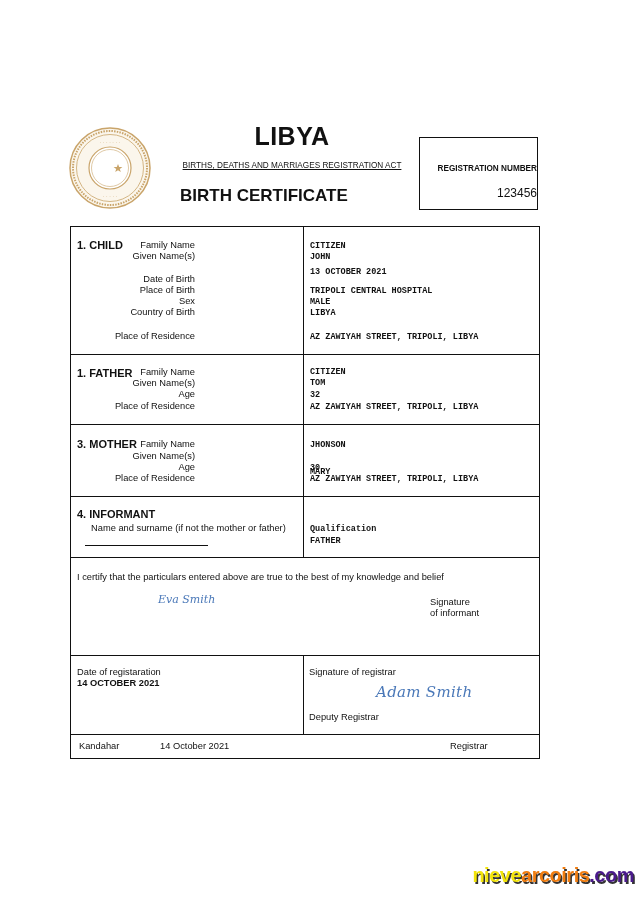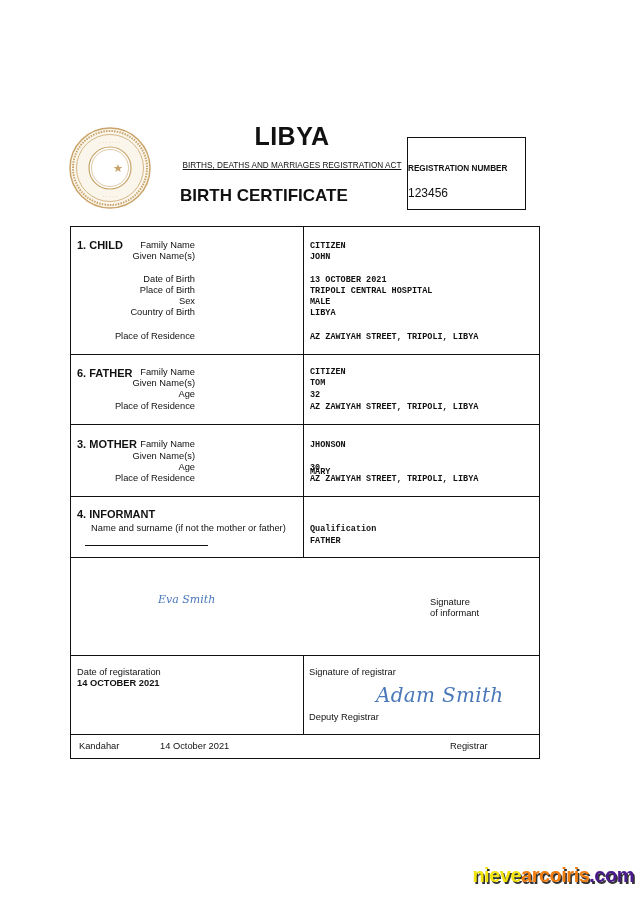--- a/index.html
+++ b/index.html
@@ -2,21 +2,21 @@
 <html><head>
 <meta charset="utf-8">
 <style>
   html, body { margin:0; padding:0; background:#ffffff; }
   body { width:644px; height:914px; position:relative; overflow:hidden; font-family:"Liberation Sans", sans-serif; color:#111; }
   .abs { position:absolute; }
   .seal { left:69px; top:127px; width:82px; height:82px; }
   .title { left:180px; top:122px; width:224px; text-align:center; font-size:25px; font-weight:bold; letter-spacing:0.5px; }
   .act { left:163px; top:161px; width:258px; text-align:center; font-size:8.2px;text-decoration:underline; }
   .cert { left:180px; top:186px; width:224px; text-align:left; font-size:17px; font-weight:bold; }
-  .regbox { left:407px; top:137px; width:119px; height:73px; border:1.3px solid #111; box-sizing:border-box; text-align:left; }
+  .regbox { left:419px; top:137px; width:119px; height:73px; border:1.3px solid #111; box-sizing:border-box; text-align:right; }
   .regbox .lbl { margin-top:26px; font-size:8.2px; font-weight:bold; }
   .regbox .num { margin-top:13px; font-size:12px; }
 
   .frame { left:70px; top:226px; width:470px; height:533px; border:1.3px solid #111; box-sizing:border-box; }
   .hline { position:absolute; left:0; right:0; height:0; border-top:1.3px solid #111; }
   .vline { position:absolute; width:0; border-left:1.3px solid #111; }
 
   .sec { position:absolute; font-size:11px; font-weight:bold;text-align:center; }
   .lab { position:absolute; right:344px; font-size:9.3px; text-align:right; white-space:nowrap; line-height:11.2px; }
   .val { position:absolute; left:239px; font-family:"Liberation Mono", monospace; font-weight:bold; font-size:8.5px; white-space:nowrap; line-height:11.2px; }
@@ -65,27 +65,27 @@
   <div class="sec" style="left:6px; top:12px">1. CHILD</div>
   <div class="lab" style="top:13px">Family Name</div>
   <div class="lab" style="top:24px">Given Name(s)</div>
   <div class="lab" style="top:47px">Date of Birth</div>
   <div class="lab" style="top:58px">Place of Birth</div>
   <div class="lab" style="top:69px">Sex</div>
   <div class="lab" style="top:80px">Country of Birth</div>
   <div class="lab" style="top:104px">Place of Residence</div>
   <div class="val" style="top:14px">CITIZEN</div>
   <div class="val" style="top:25px">JOHN</div>
-  <div class="val" style="top:48px">13 OCTOBER 2021</div>
+  <div class="val" style="top:40px">13 OCTOBER 2021</div>
   <div class="val" style="top:59px">TRIPOLI CENTRAL HOSPITAL</div>
   <div class="val" style="top:70px">MALE</div>
   <div class="val" style="top:81px">LIBYA</div>
   <div class="val" style="top:105px">AZ ZAWIYAH STREET, TRIPOLI, LIBYA</div>
 
-  <div class="sec" style="left:6px; top:140px">6. FATHER</div>
+  <div class="sec" style="left:6px; top:140px">1. FATHER</div>
   <div class="lab" style="top:140px">Family Name</div>
   <div class="lab" style="top:151px">Given Name(s)</div>
   <div class="lab" style="top:162px">Age</div>
   <div class="lab" style="top:174px">Place of Residence</div>
   <div class="val" style="top:140px">CITIZEN</div>
   <div class="val" style="top:151px">TOM</div>
   <div class="val" style="top:163px">32</div>
   <div class="val" style="top:175px">AZ ZAWIYAH STREET, TRIPOLI, LIBYA</div>
 
   <div class="sec" style="left:6px; top:211px">3. MOTHER</div>
@@ -97,28 +97,29 @@
   <div class="val" style="top:240px">MARY</div>
   <div class="val" style="top:236px">30</div>
   <div class="val" style="top:247px">AZ ZAWIYAH STREET, TRIPOLI, LIBYA</div>
 
   <div class="sec" style="left:6px; top:281px">4. INFORMANT</div>
   <div class="txt" style="left:20px; top:296px">Name and surname (if not the mother or father)</div>
   <div style="position:absolute; left:14px; top:318px; width:123px; border-top:1px solid #111"></div>
   <div class="val" style="top:297px">Qualification</div>
   <div class="val" style="top:309px">FATHER</div>
 
+  <div class="txt" style="left:6px; top:345px">I certify that the particulars entered above are true to the best of my knowledge and belief</div>
   <div class="sig" style="left:87px; top:366px; font-size:11px">Eva Smith</div>
   <div class="txt" style="left:359px; top:370px">Signature</div>
   <div class="txt" style="left:359px; top:381px">of informant</div>
 
   <div class="txt" style="left:6px; top:440px">Date of registaration</div>
   <div class="btxt" style="left:6px; top:451px">14 OCTOBER 2021</div>
   <div class="txt" style="left:238px; top:440px">Signature of registrar</div>
-  <div class="sig" style="left:305px; top:456px; font-size:20px; letter-spacing:0.3px">Adam Smith</div>
+  <div class="sig" style="left:305px; top:456px; font-size:15px; letter-spacing:0.3px">Adam Smith</div>
   <div class="txt" style="left:238px; top:485px">Deputy Registrar</div>
 
   <div class="txt" style="left:8px; top:514px">Kandahar</div>
   <div class="txt" style="left:89px; top:514px">14 October 2021</div>
   <div class="txt" style="left:379px; top:514px">Registrar</div>
 </div>
 
 <div class="abs wm">
   <span class="y">nieve</span><span class="o">arcoiris</span><span class="p">.com</span>
 </div>

